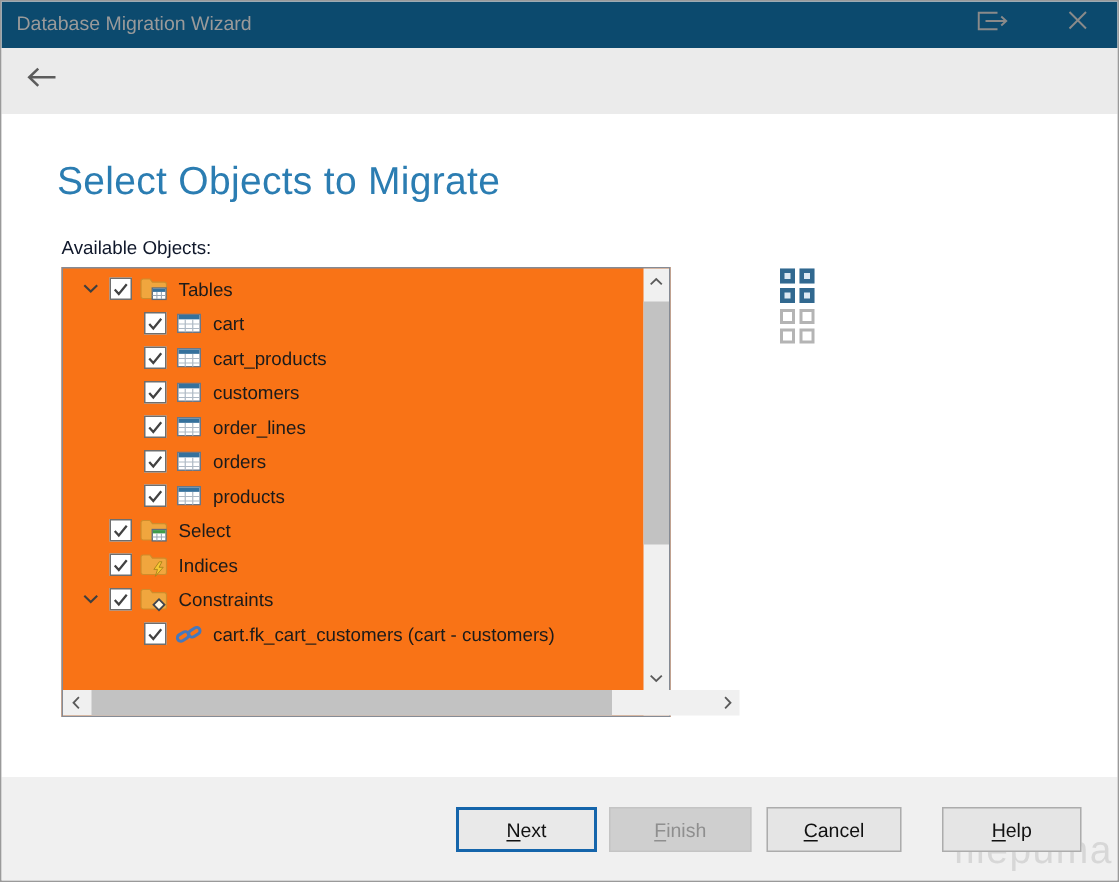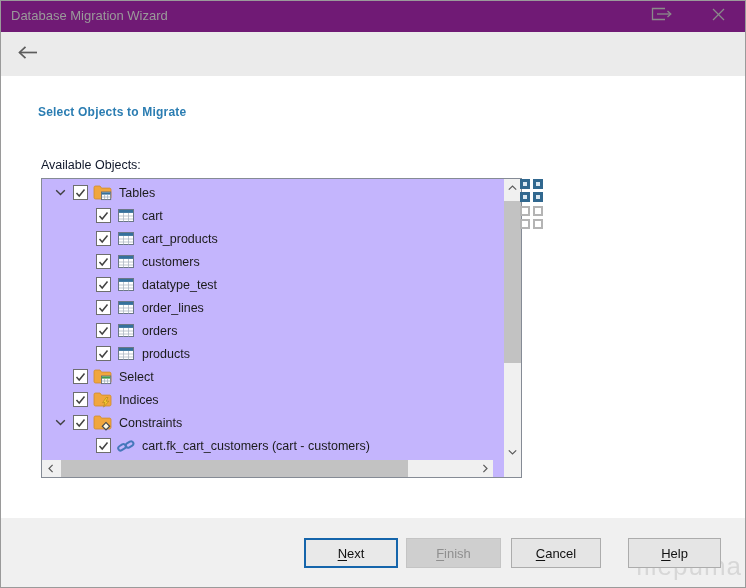--- a/index.html
+++ b/index.html
@@ -5,21 +5,21 @@
   * { margin:0; padding:0; box-sizing:border-box; }
   html,body { background:#fff; }
   body { font-family:"Liberation Sans", sans-serif; }
 
   .window {
     position:relative; width:746px; height:588px;
     background:#fff; border:1px solid #9a9a9a; overflow:hidden;
   }
 
   
-  .titlebar { position:absolute; left:0; top:0; right:0; height:31px; background:#701a75; }
+  .titlebar { position:absolute; left:0; top:0; right:0; height:31px; background:#0c4a6e; }
   .titlebar .title {
     position:absolute; left:10px; top:0; line-height:30px;
     font-size:13px; color:#9a9a9a;
   }
   .tb-btn {
     position:absolute; top:0; height:30px; width:46px;
     display:flex; align-items:center; justify-content:center; cursor:default;
   }
   .tb-btn.undock { right:60px; }
   .tb-btn.close  { right:4px; }
@@ -28,28 +28,28 @@
   .toolbar {
     position:absolute; left:0; top:31px; right:0; height:44px;
     background:#ebebeb; display:flex; align-items:center; padding-left:13px;
   }
   .back-btn { width:28px; height:28px; display:flex; align-items:center; justify-content:center; }
 
   
   .content { position:absolute; left:0; top:75px; right:0; height:442px; background:#fff; }
   .page-heading {
     position:absolute; left:37px; top:29px;
-    font-size:12px; font-weight:700; color:#2b7db2; letter-spacing:0.2px;
+    font-size:26px; font-weight:400; color:#2b7db2; letter-spacing:0.2px;
   }
   .obj-label { position:absolute; left:40px; top:82px; font-size:12.5px; color:#0f172a; }
 
   
   .treepanel {
-    position:absolute; left:40px; top:102px; width:481px; height:300px;
-    border:1px solid #858b95; background:#c4b5fd;
+    position:absolute; left:40px; top:102px; width:406px; height:300px;
+    border:1px solid #858b95; background:#f97316;
   }
   .tree-rows { position:absolute; left:0; top:2px; width:451px; }
   .trow { display:flex; align-items:center; height:23px; }
   .trow .chev {
     width:15px; height:15px; margin-left:11px; flex:none;
     display:flex; align-items:center; justify-content:center;
   }
   .trow.lvl1 .chev { margin-left:34px; }
   .cbx {
     width:15px; height:15px; margin-left:5px; flex:none; background:#fff;
@@ -248,41 +248,20 @@
                 <rect x="0.5" y="0.5" width="15" height="12" fill="#fff" stroke="#6b7787" stroke-width="1"></rect>
                 <rect x="1" y="1" width="14" height="2.9" fill="#35719c"></rect>
                 <g stroke="#aeb9c4" stroke-width="0.8">
                   <line x1="5.5" y1="4" x2="5.5" y2="12.5"></line>
                   <line x1="10.5" y1="4" x2="10.5" y2="12.5"></line>
                   <line x1="1" y1="7" x2="15" y2="7"></line>
                   <line x1="1" y1="10" x2="15" y2="10"></line>
                 </g>
               </svg>
             </span>
-            <span class="tlabel">datatype_test</span>
-          </div>
-          <div class="trow lvl1">
-            <span class="chev"></span>
-            <span class="cbx">
-              <svg width="11" height="10" viewBox="0 0 11 10">
-                <polyline points="1.5,5 4.2,8 9.5,1.5" fill="none" stroke="#424242" stroke-width="1.5"></polyline>
-              </svg>
-            </span>
-            <span class="ticon">
-              <svg width="16" height="13" viewBox="0 0 16 13">
-                <rect x="0.5" y="0.5" width="15" height="12" fill="#fff" stroke="#6b7787" stroke-width="1"></rect>
-                <rect x="1" y="1" width="14" height="2.9" fill="#35719c"></rect>
-                <g stroke="#aeb9c4" stroke-width="0.8">
-                  <line x1="5.5" y1="4" x2="5.5" y2="12.5"></line>
-                  <line x1="10.5" y1="4" x2="10.5" y2="12.5"></line>
-                  <line x1="1" y1="7" x2="15" y2="7"></line>
-                  <line x1="1" y1="10" x2="15" y2="10"></line>
-                </g>
-              </svg>
-            </span>
             <span class="tlabel">order_lines</span>
           </div>
           <div class="trow lvl1">
             <span class="chev"></span>
             <span class="cbx">
               <svg width="11" height="10" viewBox="0 0 11 10">
                 <polyline points="1.5,5 4.2,8 9.5,1.5" fill="none" stroke="#424242" stroke-width="1.5"></polyline>
               </svg>
             </span>
             <span class="ticon">

